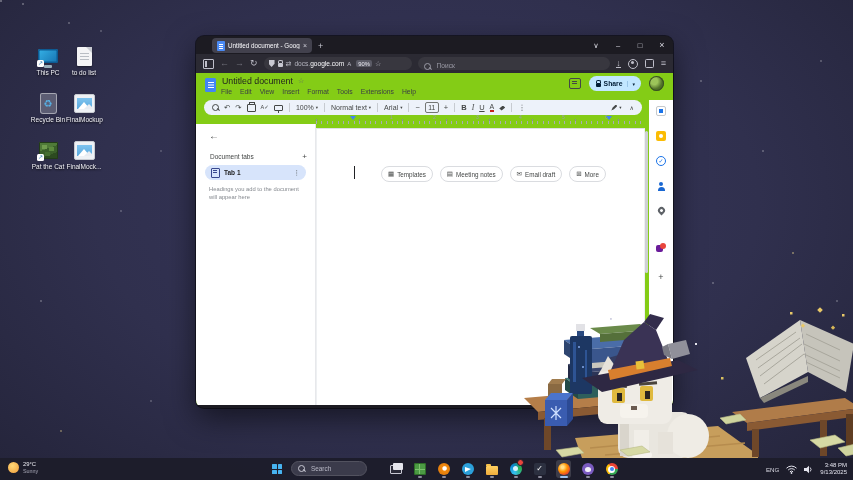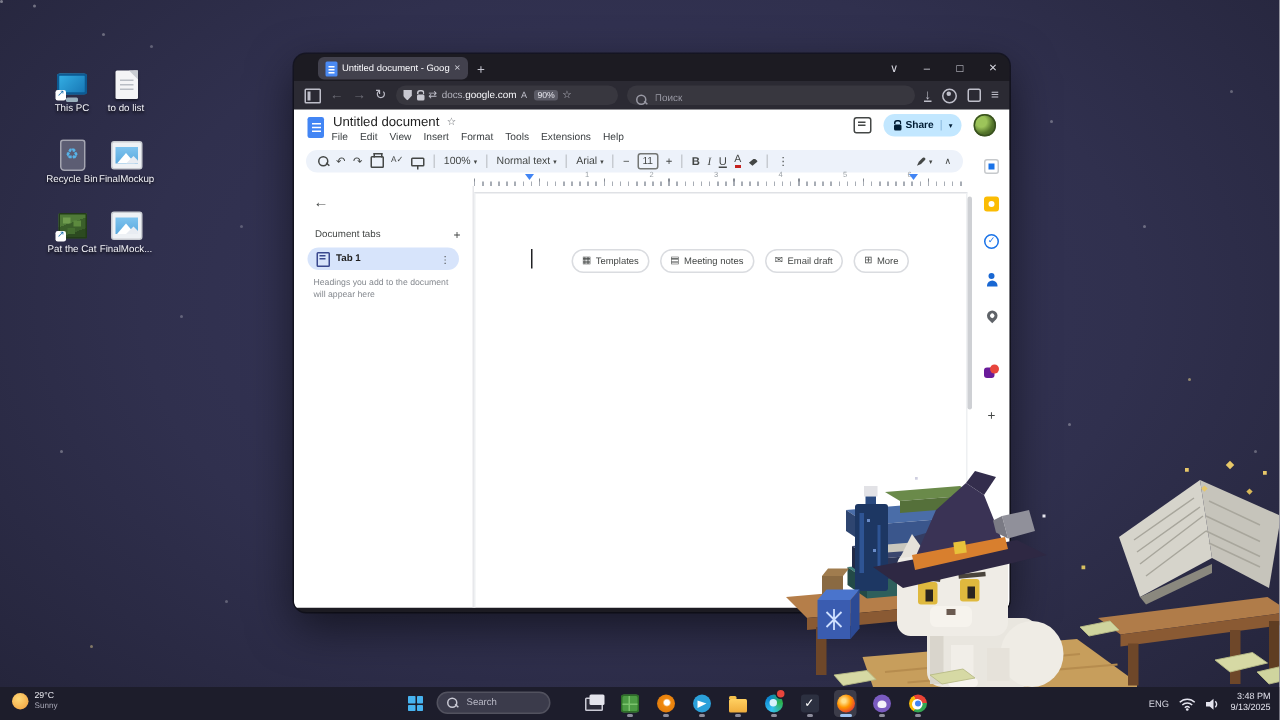--- a/index.html
+++ b/index.html
@@ -63,21 +63,21 @@
   .ffsearch{flex:1;height:13px;border-radius:7px;background:#38373f;display:flex;align-items:flex-end;gap:4px;padding:0 6px;box-sizing:border-box}
   .mag{width:5px;height:5px;border:1px solid #9a9aa5;border-radius:50%;position:relative;flex:0 0 auto}
   .mag::after{content:"";position:absolute;left:4px;top:4px;width:3px;height:1px;background:#9a9aa5;transform:rotate(45deg)}
   .ffsearch input{flex:1;background:transparent;border:none;outline:none;font-size:6.6px;color:#e8e8ef;font-family:inherit;min-width:0}
   .ffsearch input::placeholder{color:#9a9aa5}
   .ffright{display:flex;align-items:center;gap:7px}
   .acct{width:8px;height:8px;border:1px solid #bfbfca;border-radius:50%;position:relative}
   .acct::before{content:"";position:absolute;left:2.5px;top:1.5px;width:3px;height:3px;border-radius:50%;background:#bfbfca}
   .ext{width:7px;height:7px;border:1px solid #bfbfca;border-radius:1.5px}
   
-  .docs{position:absolute;left:0;top:37px;right:0;bottom:3px;background:#ffffff;color:#1f1f1f}
+  .docs{position:absolute;left:0;top:37px;right:0;bottom:3px;background:#84cc16;color:#1f1f1f}
   .dheader{position:absolute;left:0;top:0;right:0;height:26px}
   .gdicon{position:absolute;left:9px;top:5px;width:11px;height:14px;background:#4285f4;border-radius:1.5px}
   .gdicon::after{content:"";position:absolute;left:2.5px;top:4px;width:6px;height:1px;background:#fff;box-shadow:0 2.5px 0 #fff,0 5px 0 #fff}
   .dtitle{position:absolute;left:26px;top:3px;display:flex;align-items:center;gap:5px}
   .dtitle .t{font-size:8.8px;color:#1f1f1f}
   .dtitle .star{font-size:7px;color:#5f6368}
   .dmenus{position:absolute;left:25px;top:15px;display:flex;gap:8px;font-size:6.8px;color:#3c4043}
   .hdr-right{position:absolute;right:9px;top:3px;display:flex;align-items:center;gap:8px}
   .cmticon{width:10px;height:9px;border:1px solid #444746;border-radius:2px;position:relative}
   .cmticon::after{content:"";position:absolute;left:2px;top:2px;width:5px;height:1px;background:#444746;box-shadow:0 2px 0 #444746}

